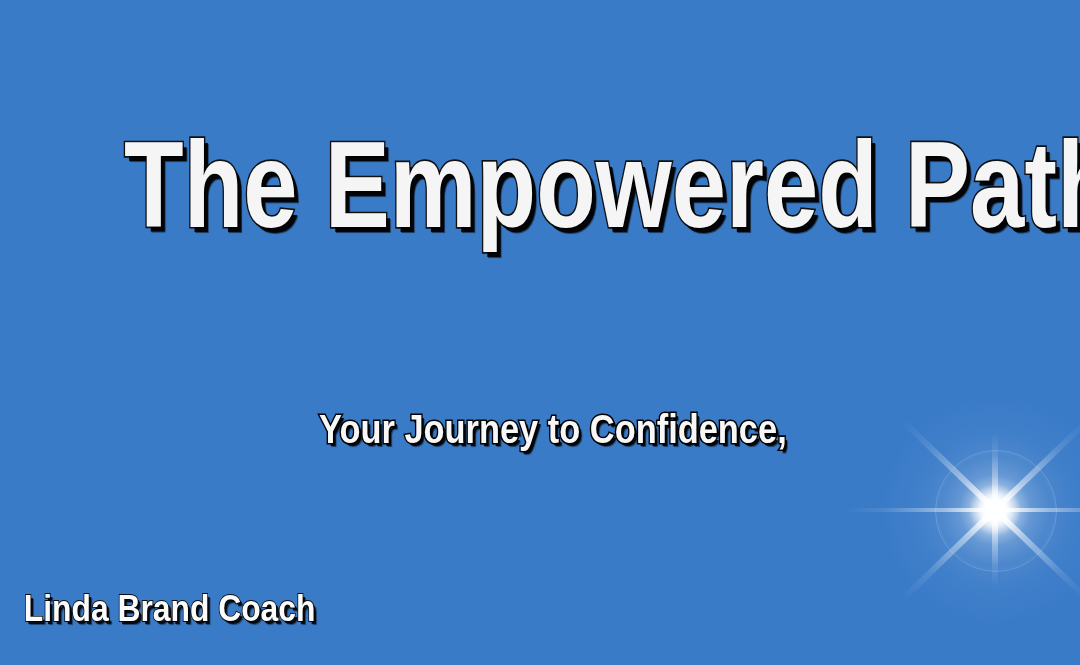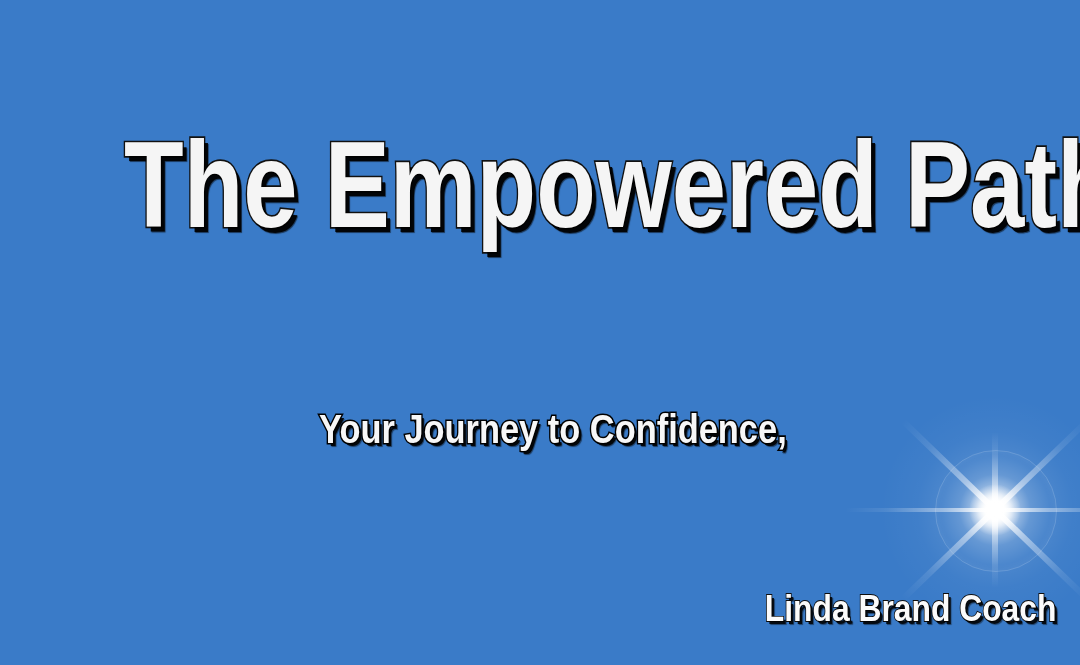--- a/index.html
+++ b/index.html
@@ -150,21 +150,21 @@
     text-shadow:
       3px 3px 0 rgba(0,0,0,0.9),
       4px 4px 1px rgba(0,0,0,0.5);
   }
 
   #author-line {
     position: absolute;
     left: 0;
     right: 0;
     top: 590px;
-    text-align: right;
+    text-align: left;
     line-height: 1;
   }
   #author {
     display: inline-block;
     font-size: 37px;
     color: #fbfbfb;
     transform: scaleX(0.86);
     -webkit-text-stroke: 1.8px #0d0d0d;
     paint-order: stroke fill;
     text-shadow:

